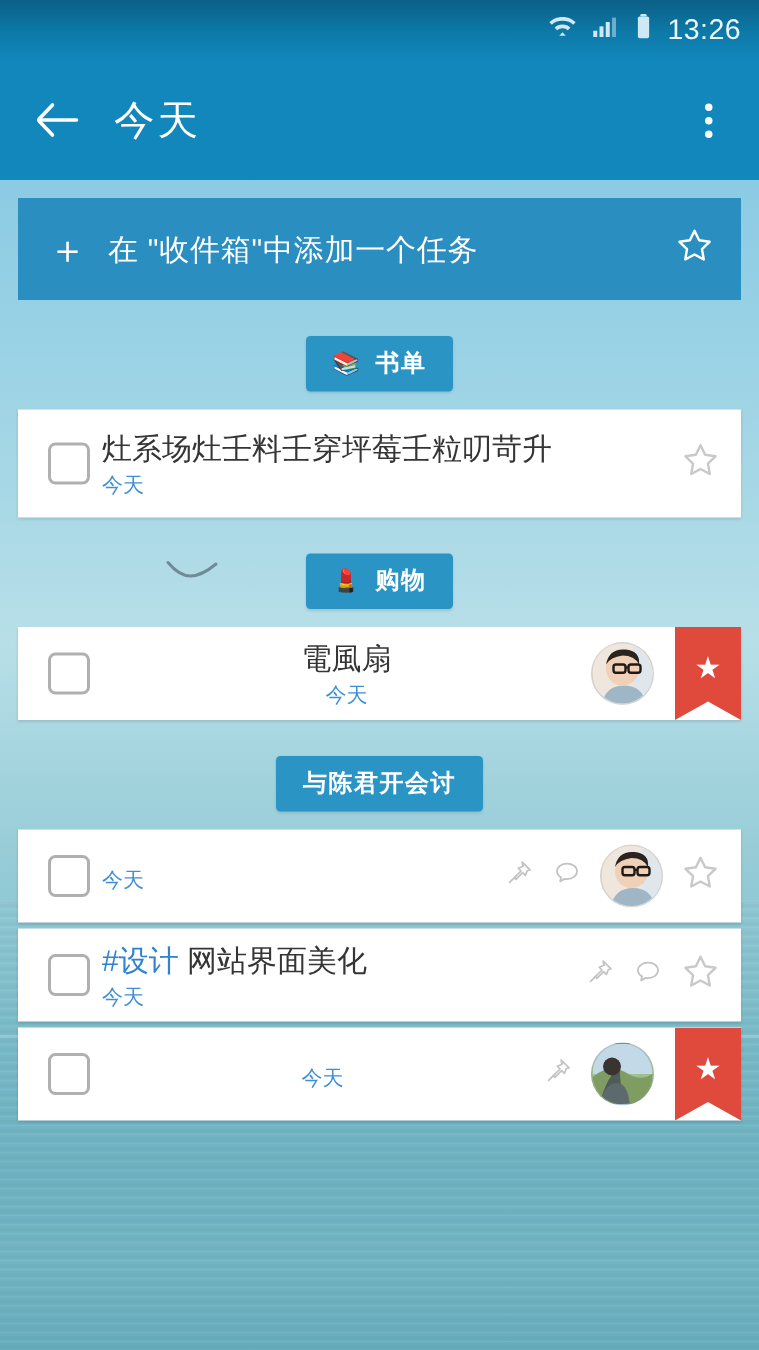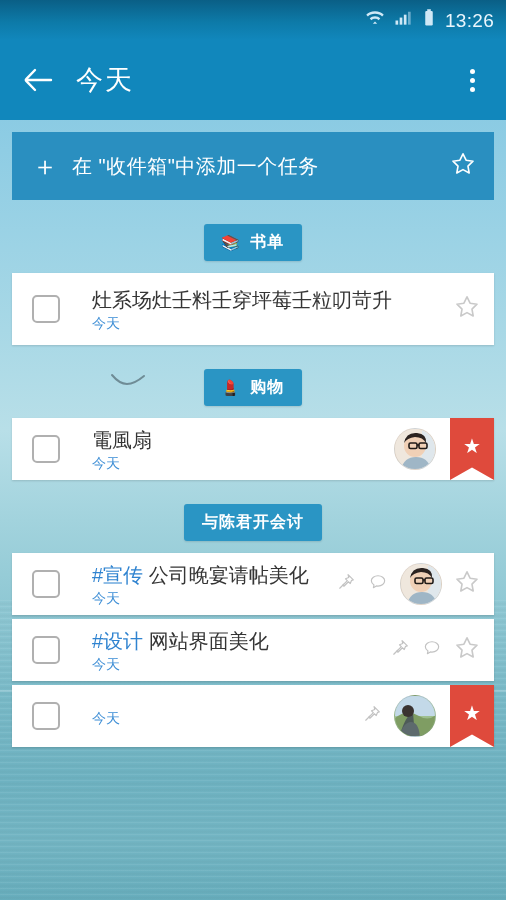--- a/index.html
+++ b/index.html
@@ -108,21 +108,21 @@
     box-shadow: 0 1px 2px rgba(0,0,0,0.14);
     overflow: hidden;
     cursor: pointer;
   }
   .task.tall { min-height: 72px; }
   .checkbox {
     width: 28px; height: 28px; flex: none;
     border: 2px solid #b0b0b0; border-radius: 5px;
     background: #fff; cursor: pointer;
   }
-  .task-body { margin-left: 32px; flex: 1; min-width: 0; }
+  .task-body { margin-left: 8px; flex: 1; min-width: 0; }
   .task-title {
     font-size: 20px; color: #353535; line-height: 1.15;
     white-space: nowrap; overflow: hidden;
   }
   .task-title .tag { color: #2f83d0; }
   .task-sub { font-size: 14px; color: #3f8fd6; margin-top: 4px; line-height: 1; }
   .task-meta { display: flex; align-items: center; gap: 12px; padding-right: 14px; flex: none; }
   .avatar {
     width: 42px; height: 42px; border-radius: 50%;
     flex: none; overflow: hidden; position: relative;
@@ -131,21 +131,21 @@
   .av-indoor { background: linear-gradient(160deg,#efe6dc 0%,#e6d9cb 45%,#d9e3ea 100%); }
   .av-outdoor { background: linear-gradient(170deg,#bcd3e6 0%,#9fc08f 55%,#7d9c6b 100%); }
   .ribbon {
     position: absolute; top: 0; right: 0;
     width: 44px; height: 100%;
     background: #df4a3c;
     display: flex; align-items: center; justify-content: center;
     clip-path: polygon(0 0, 100% 0, 100% 100%, 50% 80%, 0 100%);
   }
   .ribbon .rstar { color: #fff; font-size: 20px; line-height: 1; margin-top: -6px; }
-  .task.has-ribbon { padding-right: 44px; }
+  .task.has-ribbon { padding-right: 44px; text-align: center; }
   .seagull { position: absolute; pointer-events: none; }
 </style>
 </head>
 <body>
 
 <div id="app">
 
   <div class="statusbar">
     <span class="sb-icon">
       <svg width="20" height="20" viewBox="0 0 24 24">
@@ -258,21 +258,20 @@
         </div>
         <div class="section-wrap">
           <div class="section-badge">
             <span>与陈君开会讨</span>
           </div>
         </div>
         <div class="card-group">
           <div class="task">
             <span class="checkbox"></span>
             <div class="task-body">
-              <div class="task-title"><span class="tag">#宣传</span> <span>公司晚宴请帖美化</span></div>
               <div class="task-sub">今天</div>
             </div>
             <div class="task-meta">
               <span><svg width="20" height="20" viewBox="0 0 24 24">
                   <path d="M14.5 3.2l6.3 6.3-2.1.5-1.6 3.9-2.2-2.2-5.4 5.4-1.3-1.3 5.4-5.4-2.2-2.2 3.9-1.6z" fill="none" stroke="#c2c2c2" stroke-width="1.4" stroke-linejoin="round"></path>
                   <line x1="9.3" y1="14.7" x2="4.5" y2="19.5" stroke="#c2c2c2" stroke-width="1.4" stroke-linecap="round"></line>
                 </svg></span>
               <span><svg width="20" height="20" viewBox="0 0 24 24">
                   <path d="M12 4.5c-4.4 0-8 2.7-8 6.1 0 2 1.3 3.8 3.2 4.9l-.7 3.3 3.5-2.1c.6.1 1.3.2 2 .2 4.4 0 8-2.8 8-6.3S16.4 4.5 12 4.5z" fill="none" stroke="#c2c2c2" stroke-width="1.4" stroke-linejoin="round"></path>
                 </svg></span>

